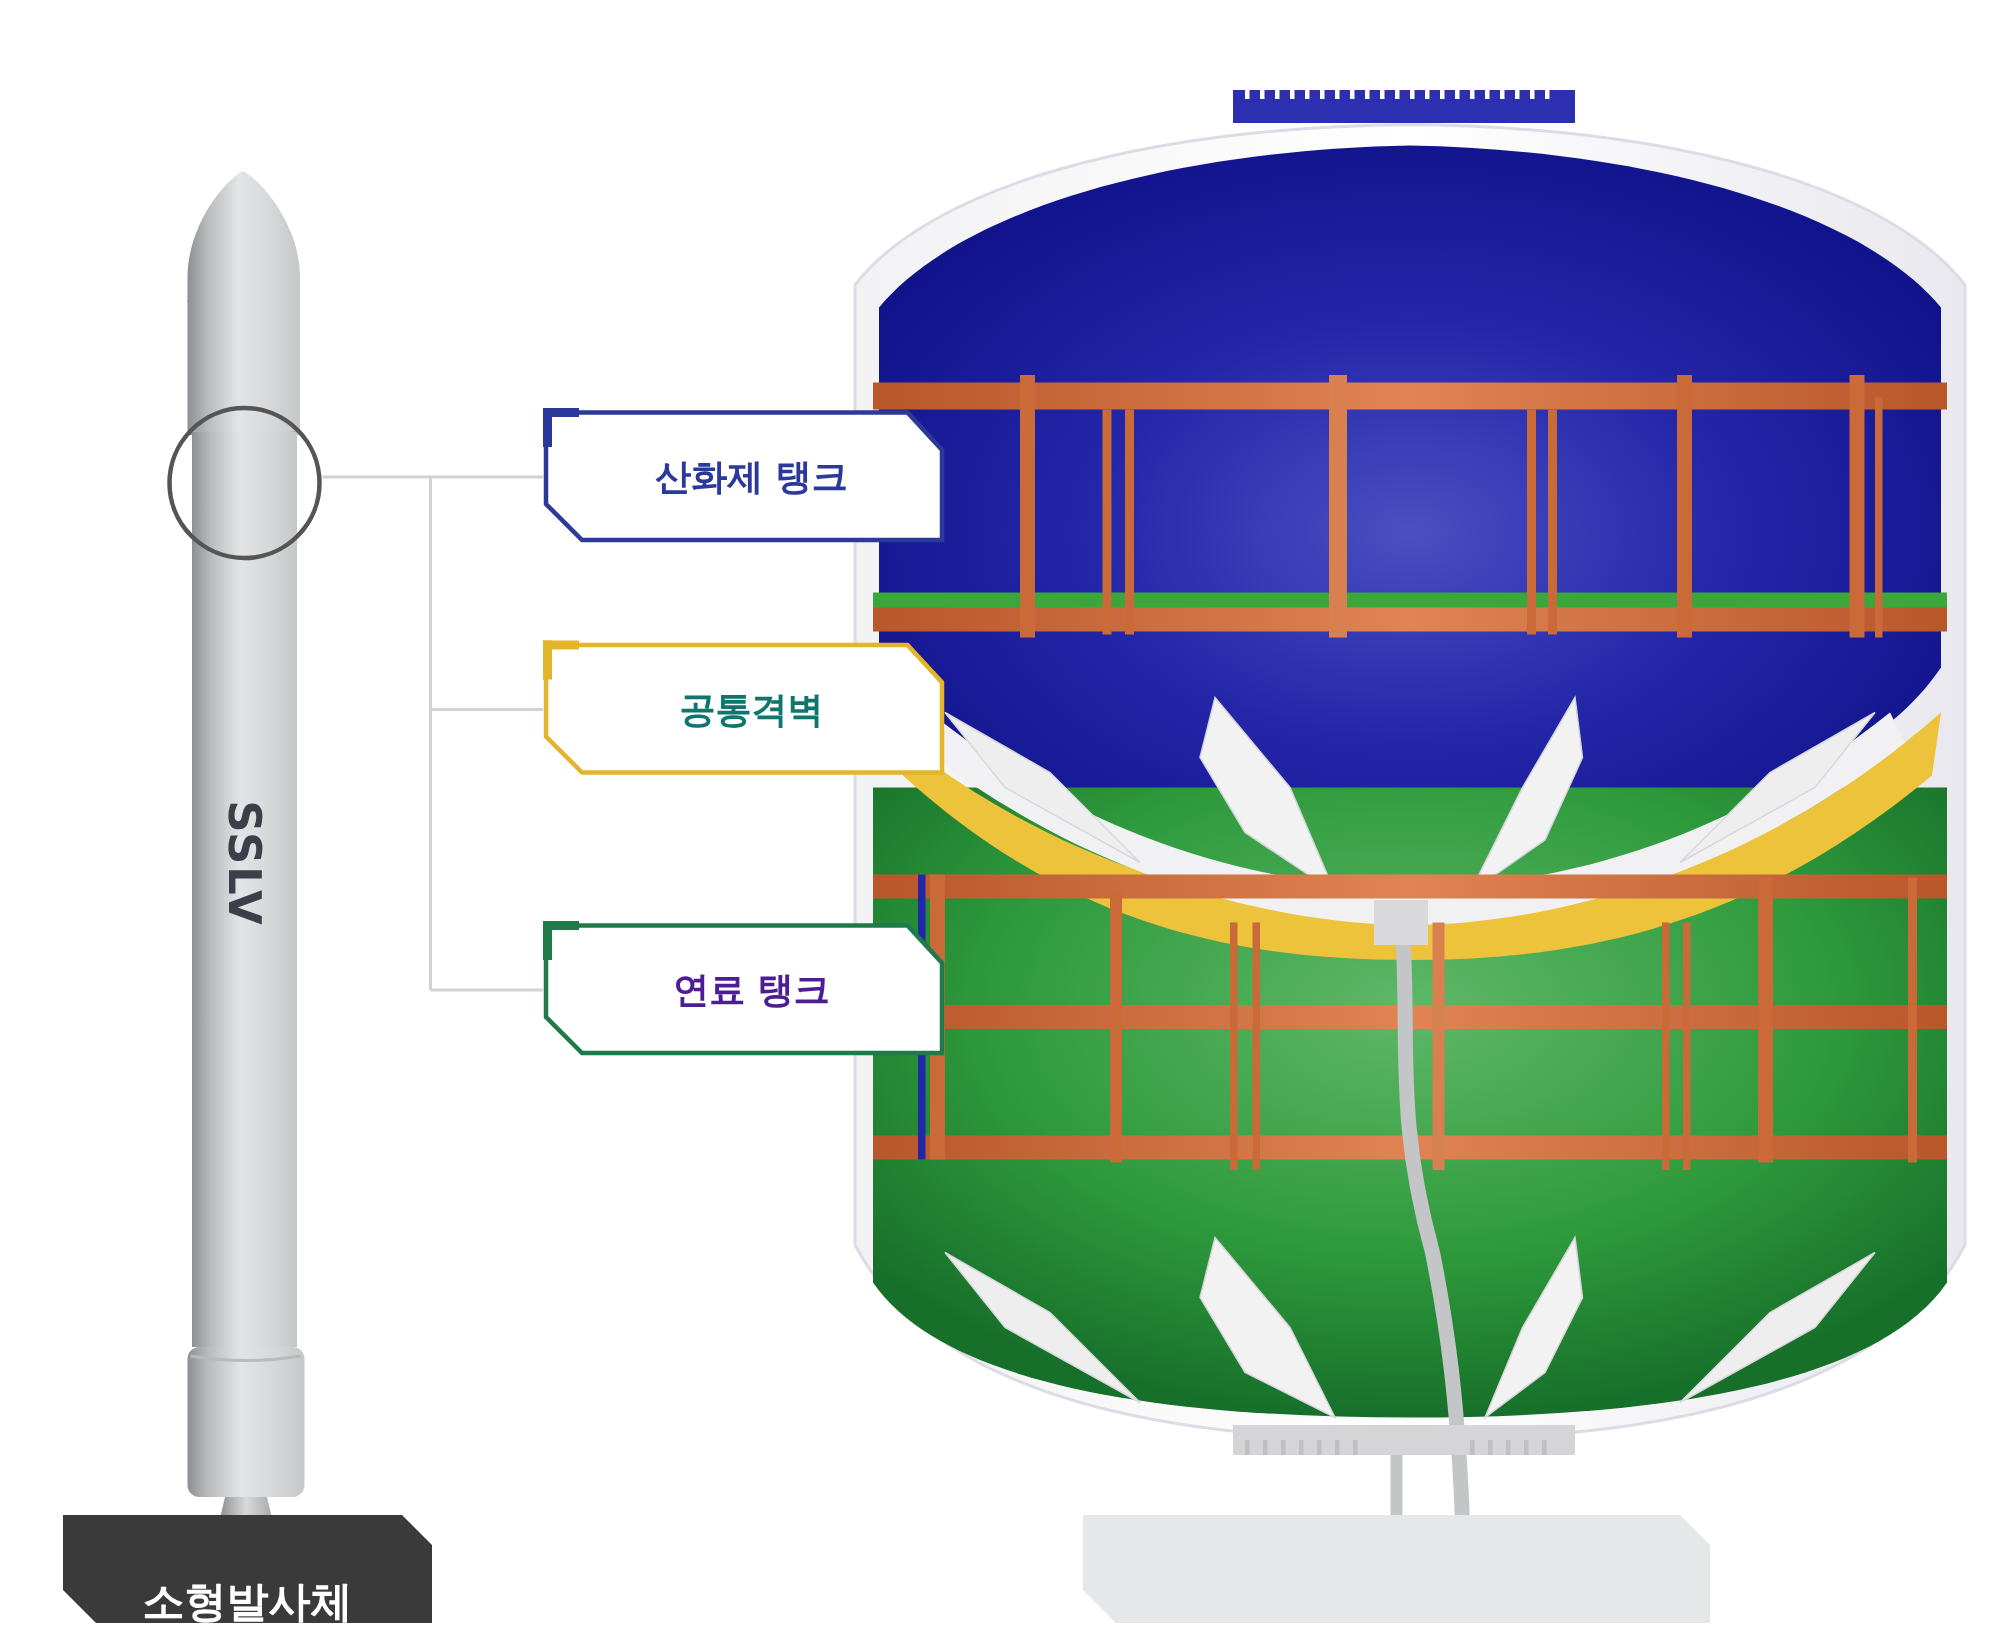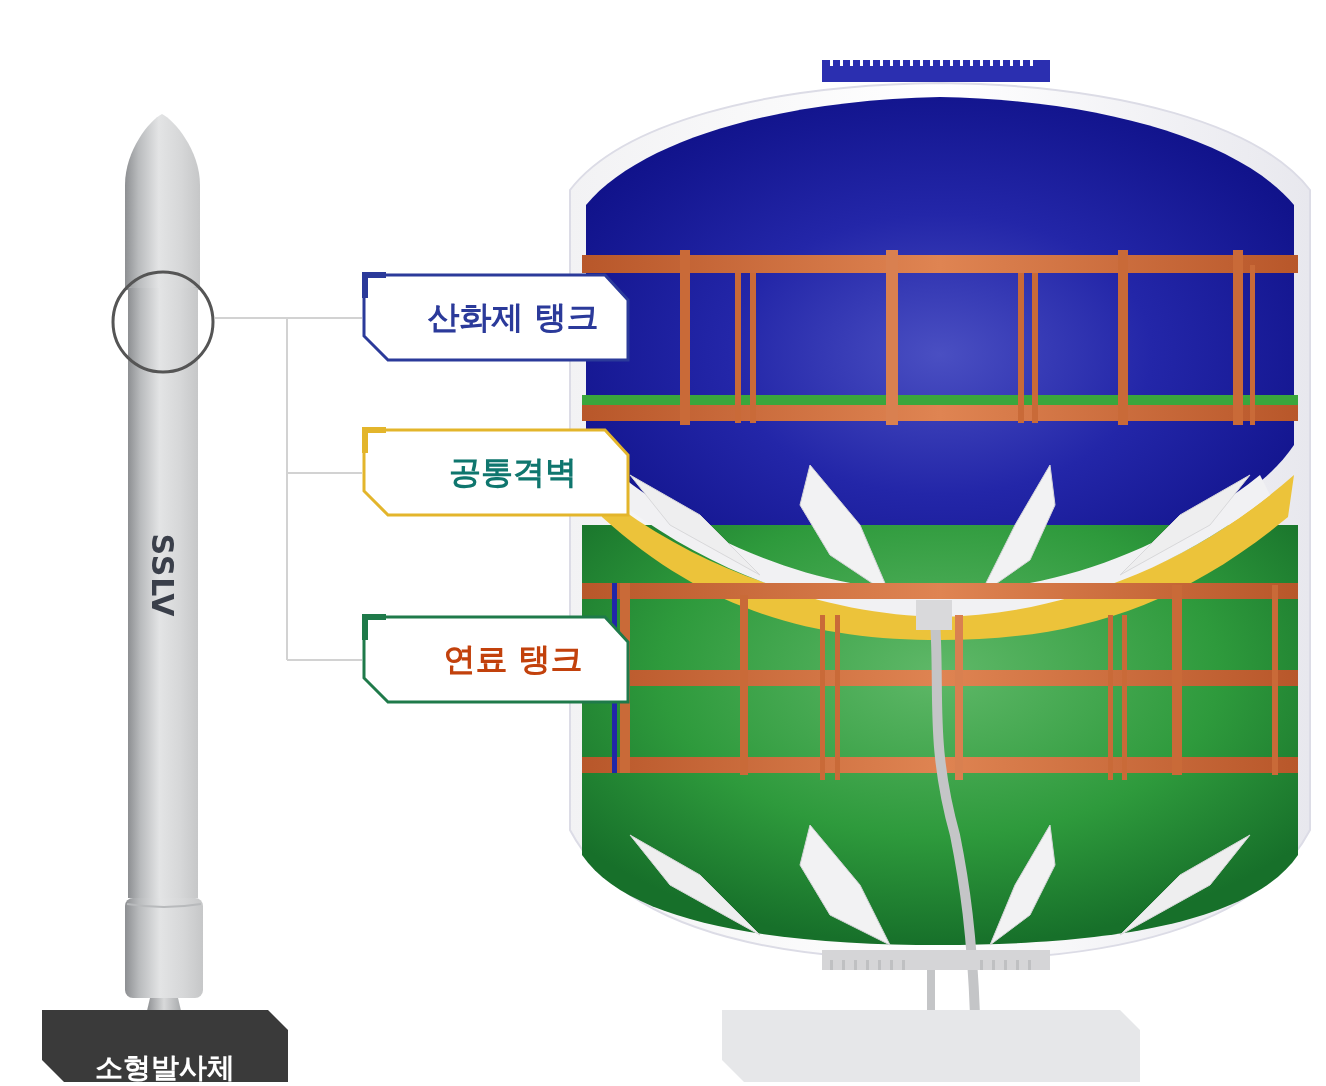--- a/index.html
+++ b/index.html
@@ -19,31 +19,31 @@
     font-size: 30px; font-weight: bold; color: #3a3f4a; letter-spacing: 1px;
   }
 
   
   #connectors { left: 0; top: 0; width: 1326px; height: 1086px; pointer-events: none; }
 
   
   .callout { position: absolute; width: 272px; height: 96px; }
   .callout svg { position: absolute; left: 0; top: 0; }
   .callout .txt {
-    position: absolute; left: 12px; top: 0; width: 272px; height: 96px;
+    position: absolute; left: 0; top: 0; width: 272px; height: 96px;
     display: flex; align-items: center; justify-content: center;
-    font-size: 32px; font-weight: bold; letter-spacing: 0px;
+    font-size: 24px; font-weight: bold; letter-spacing: 0px;
     padding-left: 10px; box-sizing: border-box;
   }
   #callout-oxidizer { left: 360px; top: 270px; }
   #callout-oxidizer .txt { color: #2b3a9a; }
   #callout-bulkhead { left: 360px; top: 425px; }
   #callout-bulkhead .txt { color: #0f766e; }
   #callout-fuel { left: 360px; top: 612px; }
-  #callout-fuel .txt { color: #c2410c; }
+  #callout-fuel .txt { color: #4c1d95; }
 
   
   .caption { position: absolute; display: flex; align-items: center; justify-content: center;
              font-weight: bold; }
   #caption-left { left: 42px; top: 1010px; width: 246px; height: 72px; color: #ffffff; font-size: 28px; }
   #caption-right { left: 722px; top: 1010px; width: 418px; height: 72px; color: #2f333a; font-size: 30px; }
   .caption svg { position: absolute; left: 0; top: 0; }
   .caption span { position: relative; z-index: 1; margin-top: 44px; }
 
   #tank { left: 560px; top: 55px; width: 760px; height: 960px; }

